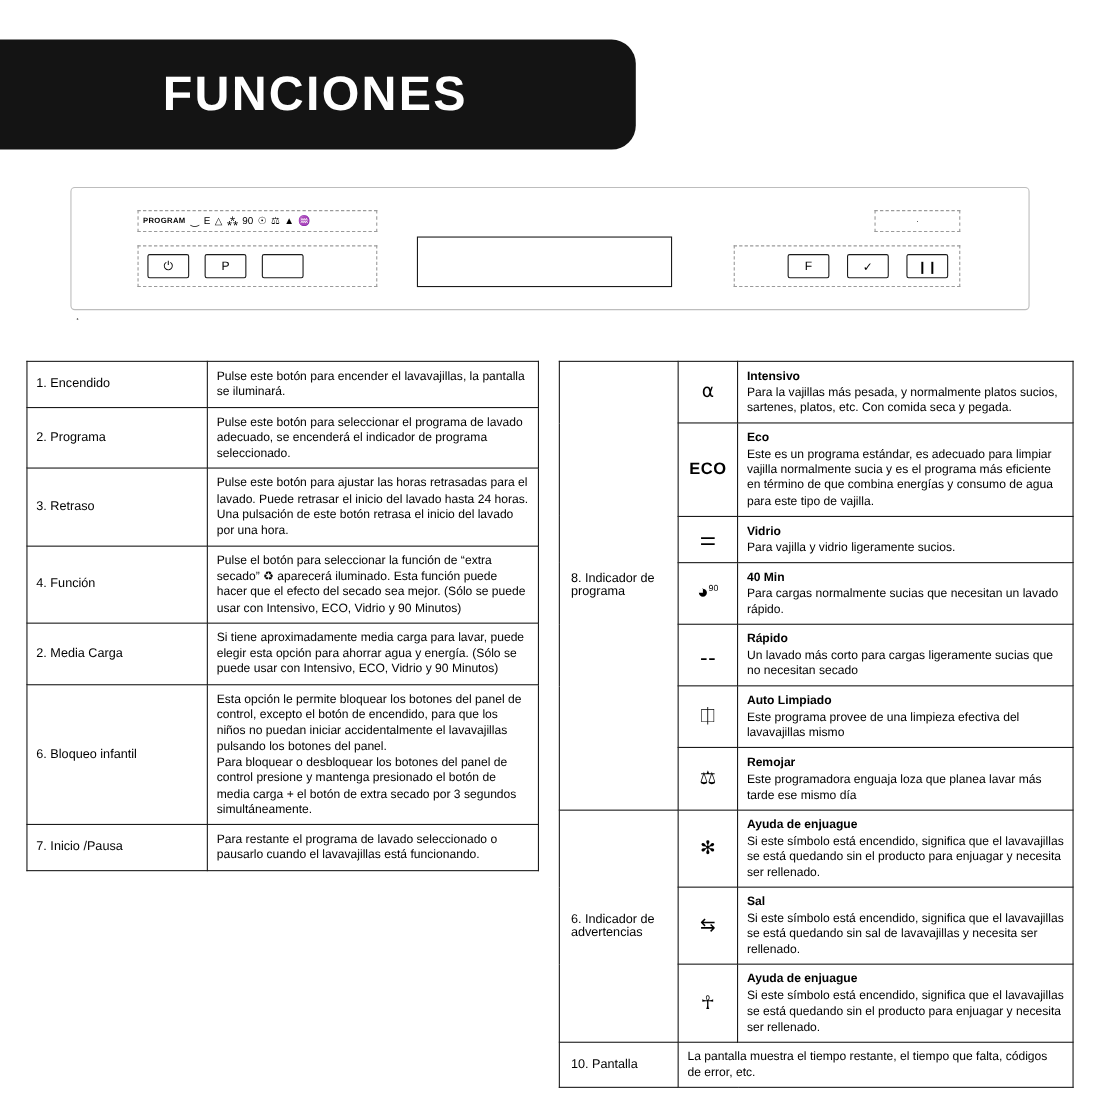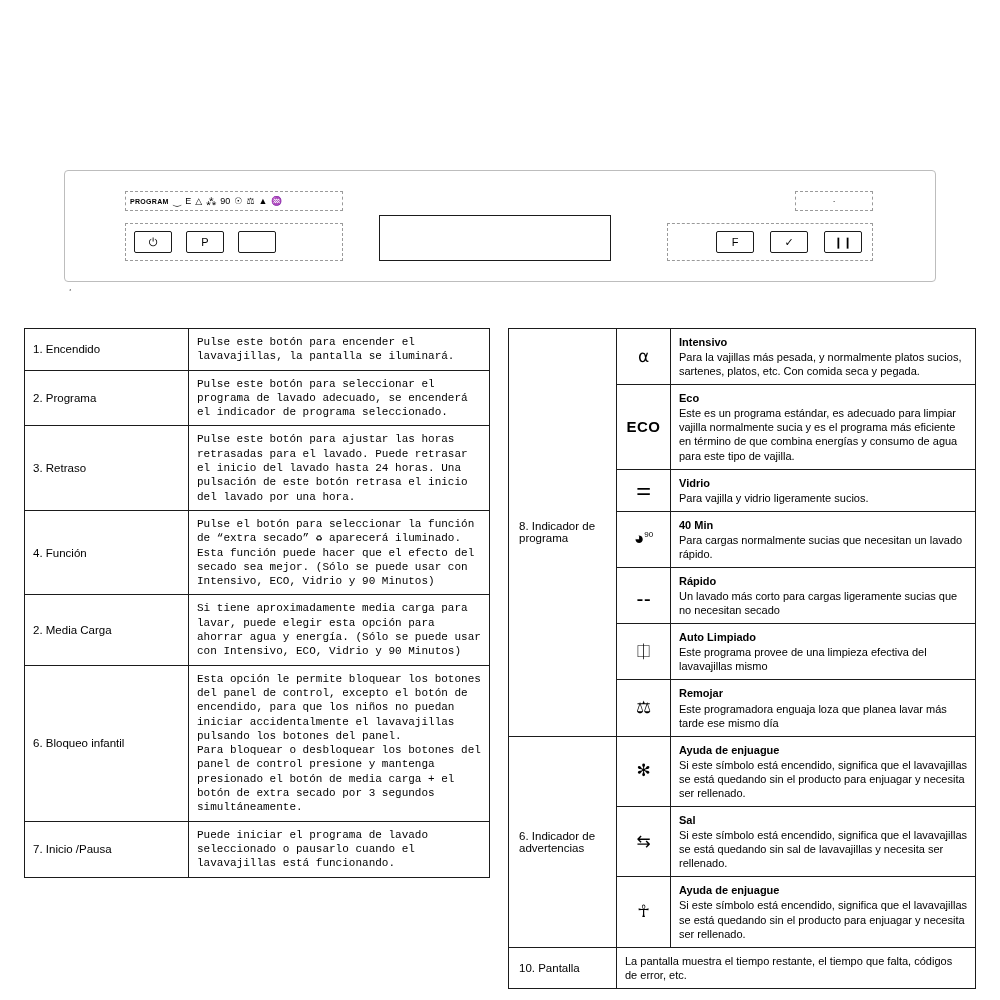--- a/index.html
+++ b/index.html
@@ -115,36 +115,39 @@
   }
   .tbl td {
     border: 1px solid #1b1b1b;
     vertical-align: middle;
     padding: 6px 8px;
   }
   .left-tbl { left: 24px; top: 328px; width: 466px; }
   .right-tbl { left: 508px; top: 328px; width: 468px; }
 
   .c-label { width: 164px; font-size: 11.5px; padding-left: 18px; margin-left: 16px; }
-  .c-desc  { font-size: 11px; line-height: 1.3; font-family: Liberation Mono, monospace; }
+  .c-desc  { font-size: 11px; line-height: 1.3; }
   .right-tbl .c-group { width: 108px; font-size: 11.5px; padding-left: 10px; vertical-align: middle; margin-left: 12px; }
   .right-tbl .c-icon  { width: 54px; text-align: center; vertical-align: middle; }
   .right-tbl .c-text  { font-size: 11px; line-height: 1.28; }
   .item-title { font-weight: bold; display: block; margin-bottom: 1px; }
 
   .gicon { display: inline-block; line-height: 1; font-size: 17px; }
   .gicon.eco { font-size: 15px; font-weight: bold; letter-spacing: .5px; }
   .tiny-sup { font-size: 8px; vertical-align: super; }
   .inline-ic { font-size: 11px; }
 </style>
 </head>
 <body>
 
 <div class="page">
 
+  <div class="banner">
+    <div class="banner-title">FUNCIONES</div>
+  </div>
 
   <div class="panel-wrap">
     <div class="panel-inner">
 
       <div class="icon-row">
         <span class="lbl">PROGRAM</span>
         <span class="ic">⏝</span>
         <span class="ic">E</span>
         <span class="ic">△</span>
         <span class="ic">⁂</span>
@@ -197,21 +200,21 @@
         <td class="c-label">2. Media Carga</td>
         <td class="c-desc">Si tiene aproximadamente media carga para lavar, puede elegir esta opción para ahorrar agua y energía. (Sólo se puede usar con Intensivo, ECO, Vidrio y 90 Minutos)</td>
       </tr>
       <tr>
         <td class="c-label">6. Bloqueo infantil</td>
         <td class="c-desc" style="white-space:pre-line">Esta opción le permite bloquear los botones del panel de control, excepto el botón de encendido, para que los niños no puedan iniciar accidentalmente el lavavajillas pulsando los botones del panel.
 Para bloquear o desbloquear los botones del panel de control presione y mantenga presionado el botón de media carga + el botón de extra secado por 3 segundos simultáneamente.</td>
       </tr>
       <tr>
         <td class="c-label">7. Inicio /Pausa</td>
-        <td class="c-desc">Puede iniciar el programa de lavado seleccionado o pausarlo cuando el lavavajillas está funcionando.</td>
+        <td class="c-desc">Para restante el programa de lavado seleccionado o pausarlo cuando el lavavajillas está funcionando.</td>
       </tr>
     </tbody>
   </table>
 
   <table class="tbl right-tbl">
     <tbody>
       <tr>
         <td class="c-group" rowspan="7">8. Indicador de programa</td>
         <td class="c-icon"><span class="gicon">⍺</span></td>
         <td class="c-text">

